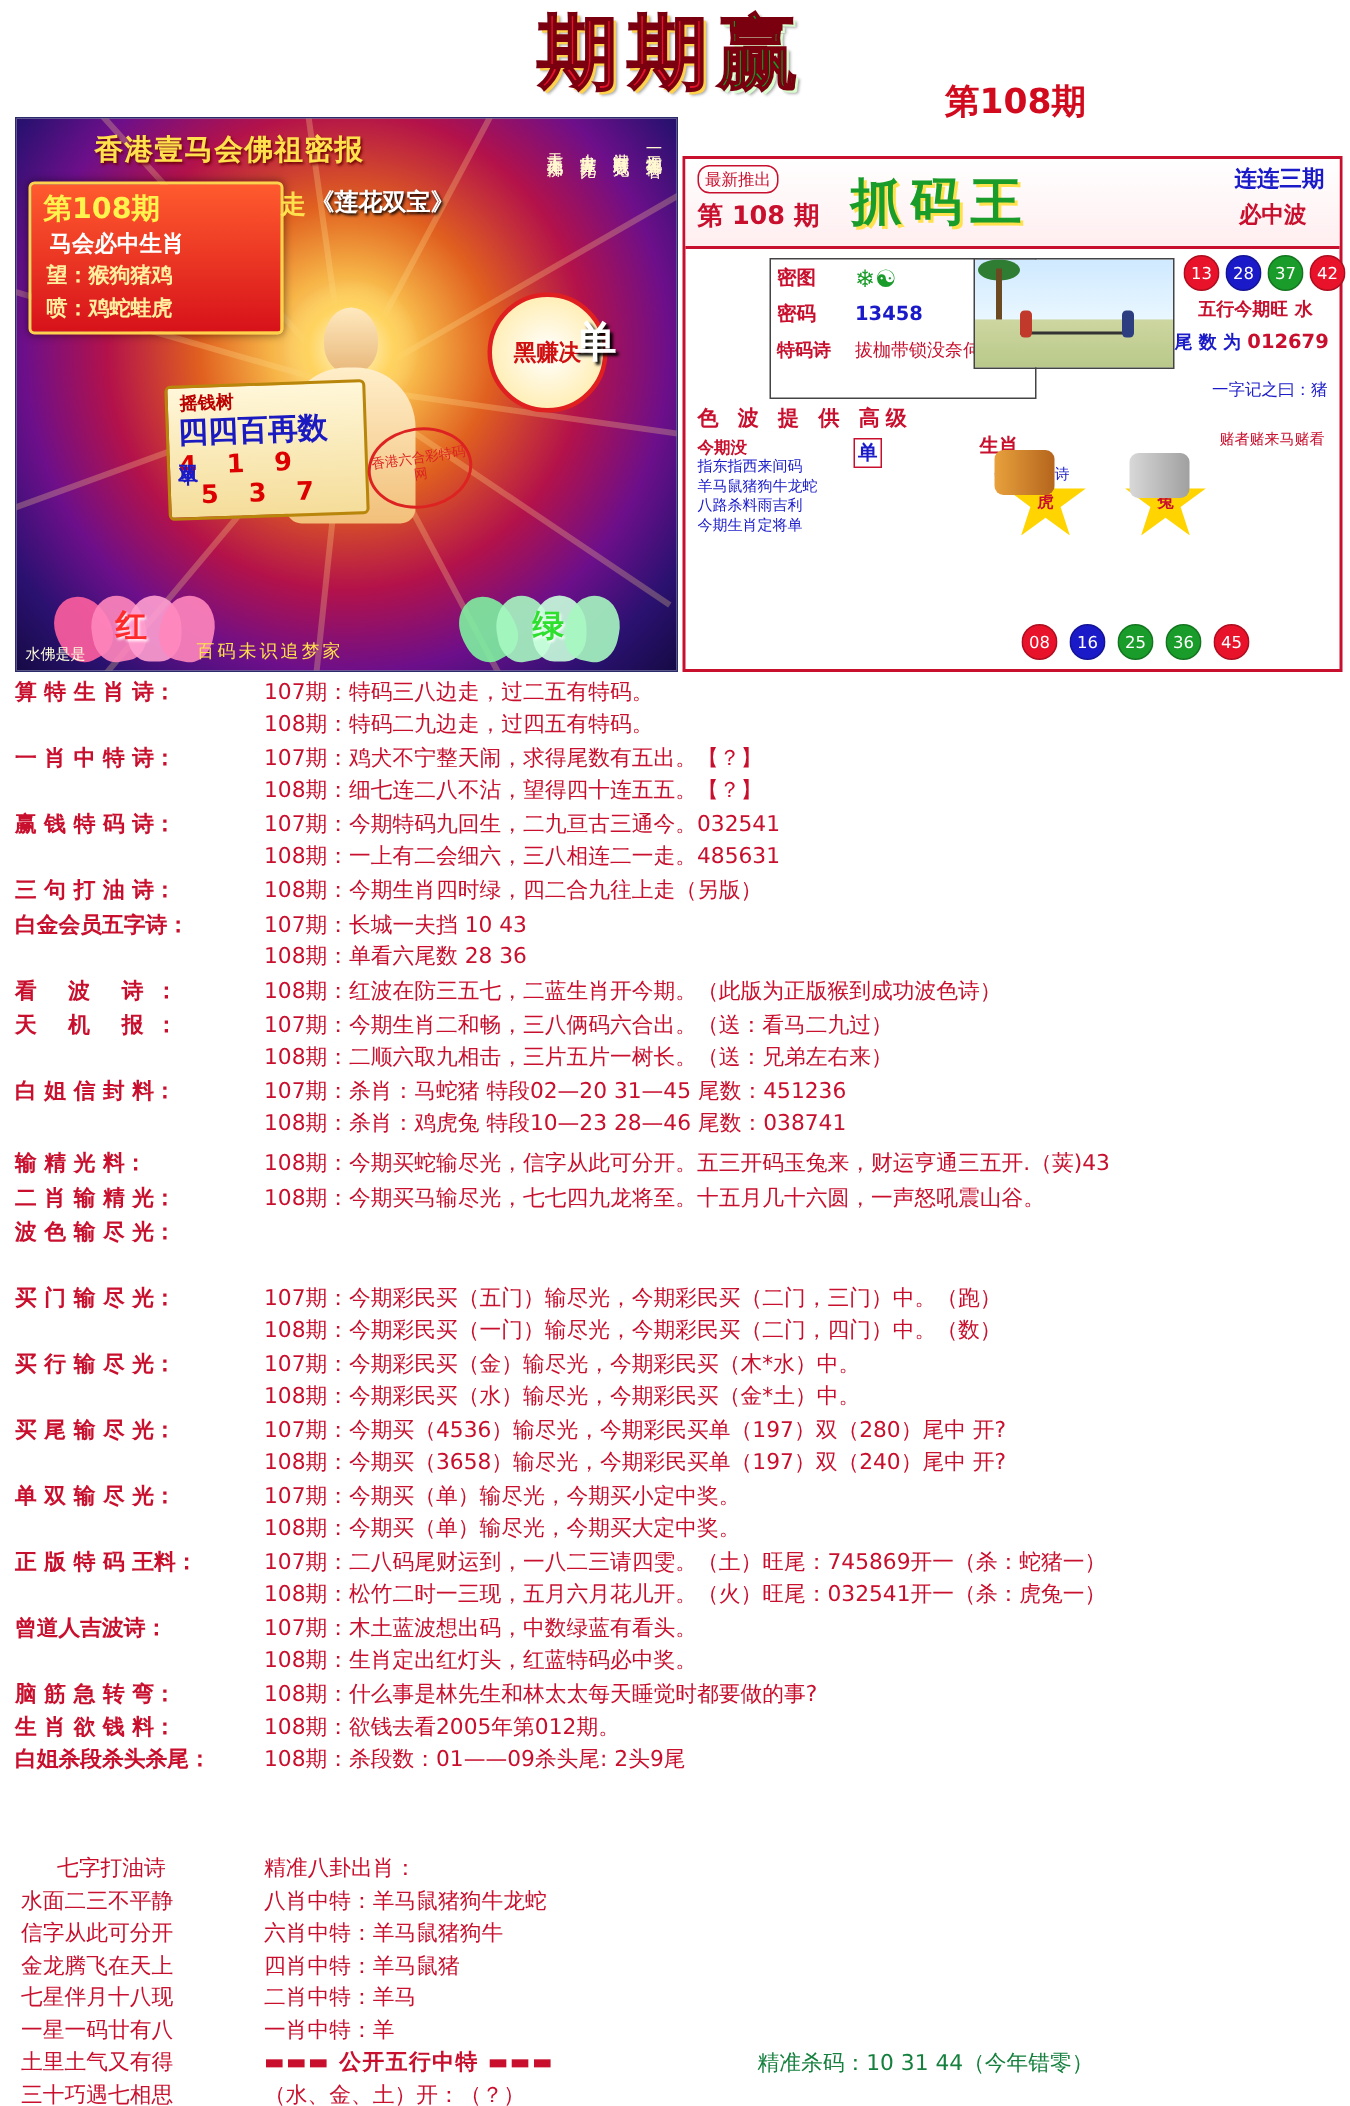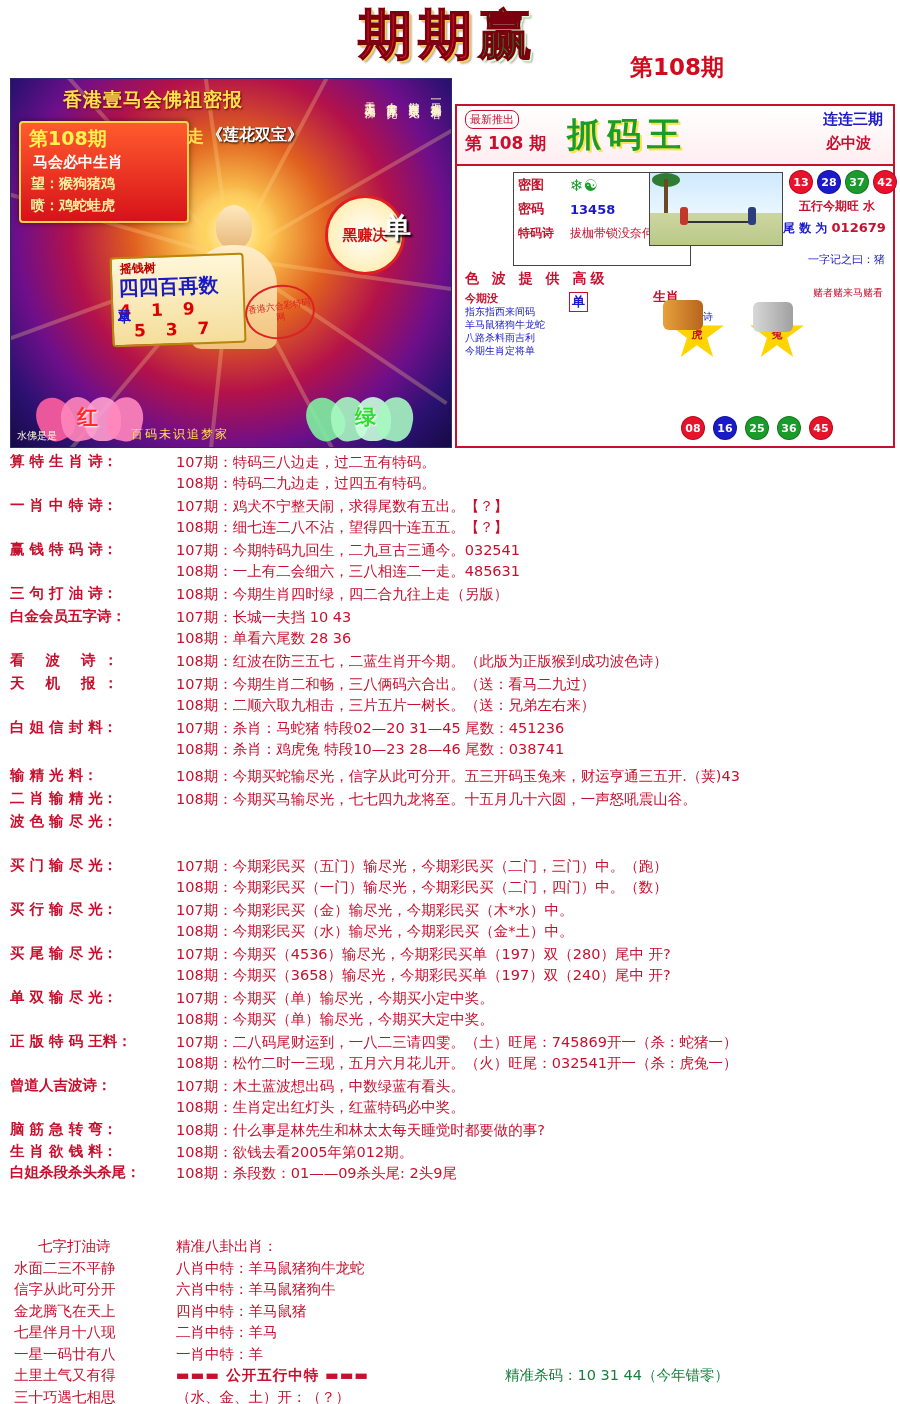--- a/index.html
+++ b/index.html
@@ -80,21 +80,21 @@
   .mi-row .lbl{color:#c8102e;font-weight:bold;width:52px;}
   .mi-row .val{font-weight:bold;color:#1a1ac8;}
   .mi-row.poem{font-size:12px;color:#c8102e;}
   .pic-box{position:absolute;left:192px;top:66px;width:132px;height:72px;border:1px solid #444;
      background:linear-gradient(180deg,#cfe9ff 0%,#e9f7ff 55%,#cdd6a0 56%,#b9c98a 100%);overflow:hidden;}
   .pic-tree{position:absolute;left:14px;top:6px;width:4px;height:34px;background:#6b4a21;}
   .pic-leaf{position:absolute;left:2px;top:0px;width:28px;height:14px;border-radius:50%;background:#2f7d32;}
   .pic-fig{position:absolute;width:8px;height:18px;background:#c0392b;border-radius:3px;}
   .pic-rope{position:absolute;left:30px;top:48px;width:74px;height:2px;background:#333;}
   .ball-row{position:absolute;left:332px;top:64px;display:flex;gap:4px;}
-  .ball{width:22px;height:22px;border-radius:50%;color:#fff;font-size:11px;font-weight:bold;
+  .ball{width:22px;height:22px;border-radius:50%;color:#fff;font-size:11px;font-weight:normal;
      display:flex;align-items:center;justify-content:center;border:1px solid rgba(0,0,0,.25);}
   .wuxing{position:absolute;left:330px;top:92px;width:100px;font-size:12px;color:#c8102e;font-weight:bold;text-align:center;}
   .weishu{position:absolute;left:326px;top:114px;width:108px;font-size:12px;color:#1a1ac8;font-weight:bold;text-align:left;}
   .weishu b{color:#c8102e;font-size:13px;}
   .strip{position:absolute;left:8px;top:164px;width:196px;height:20px;font-size:14px;font-weight:bold;color:#c8102e;letter-spacing:4px;}
   .yizi{position:absolute;right:8px;top:146px;font-size:11px;color:#1a1ac8;}
   .sub-left{position:absolute;left:8px;top:186px;width:180px;font-size:10px;color:#1a1ac8;line-height:13px;}
   .sub-left .hdr{color:#c8102e;font-weight:bold;font-size:11px;}
   .sheng-xiao{position:absolute;left:196px;top:182px;font-size:13px;font-weight:bold;color:#c8102e;}
   .sx-sub{position:absolute;left:188px;top:204px;width:86px;font-size:10px;color:#1a1ac8;line-height:13px;text-align:center;}

